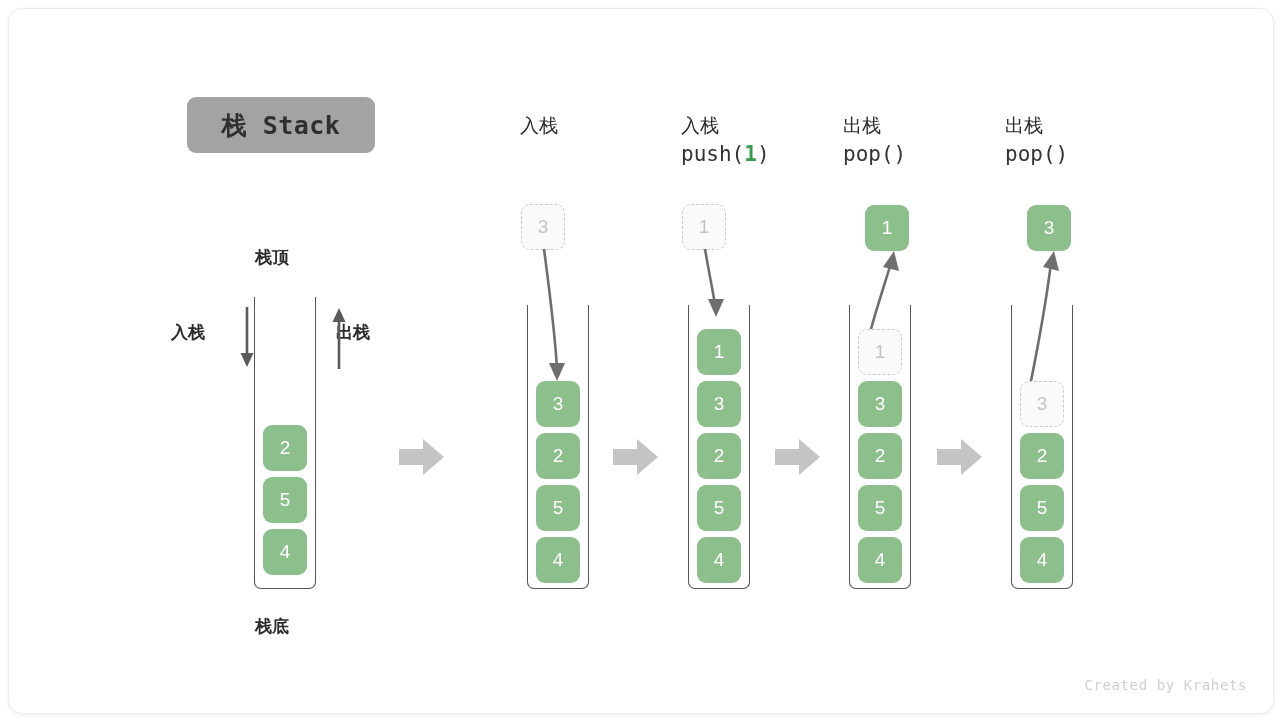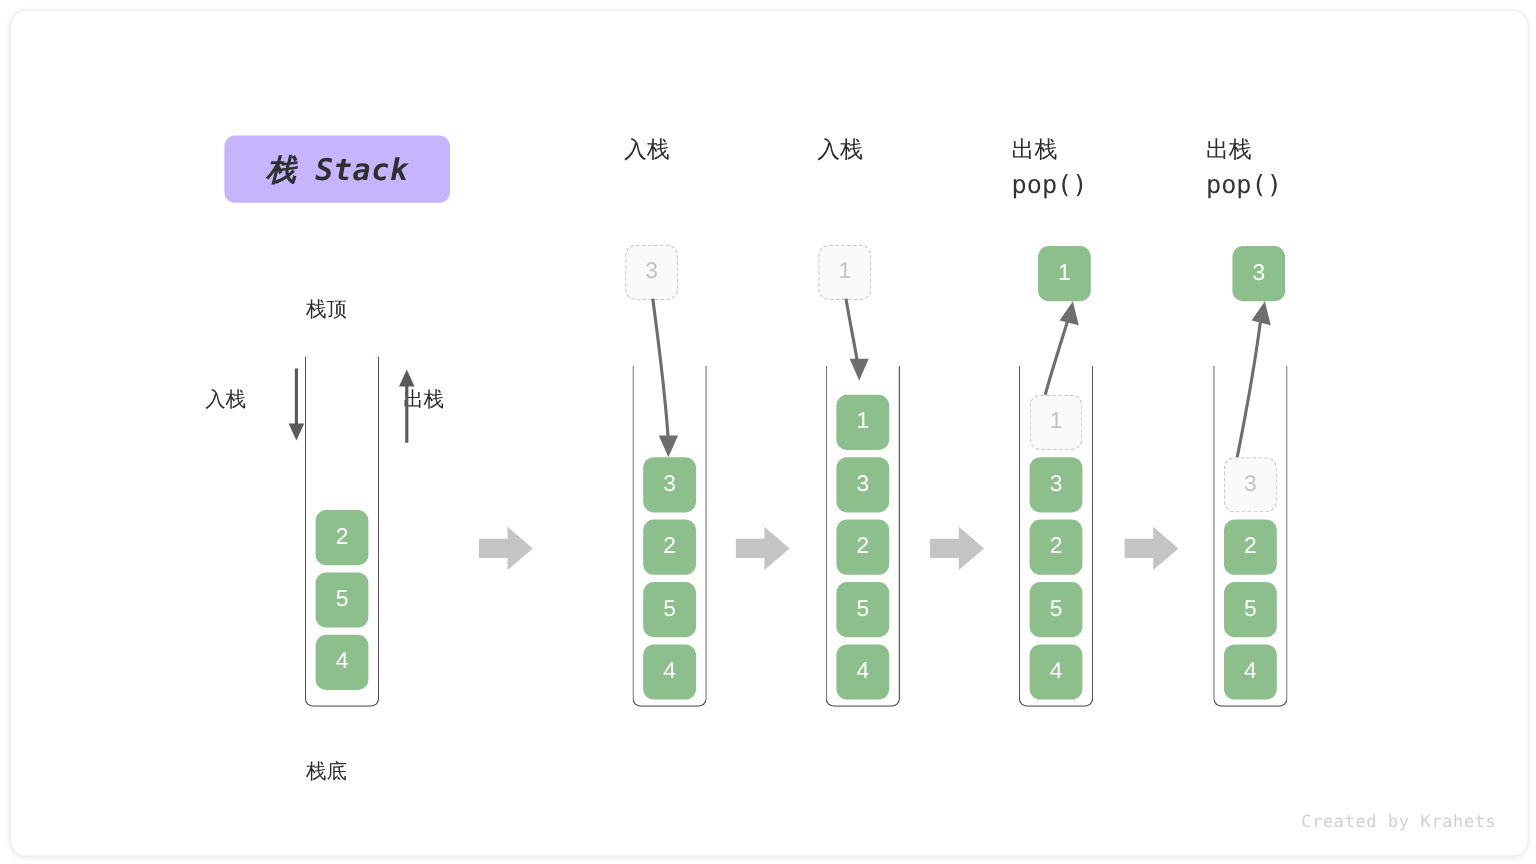--- a/index.html
+++ b/index.html
@@ -10,34 +10,34 @@
   .card{
     position:absolute;left:8px;top:8px;width:1264px;height:704px;
     background:#ffffff;border:1px solid #ececec;border-radius:14px;
     box-shadow:0 1px 4px rgba(0,0,0,.07);
     overflow:hidden;
   }
   .stage{position:absolute;left:0;top:0;width:1264px;height:704px;}
 
   
   .title-chip{
-    position:absolute;left:178px;top:104px;width:188px;height:56px;
-    background:#c4b5fd;border-radius:9px;
+    position:absolute;left:178px;top:88px;width:188px;height:56px;
+    background:#a3a3a3;border-radius:9px;
     display:flex;align-items:center;justify-content:center;
     font-family:"DejaVu Sans Mono","Liberation Mono",monospace;
-    font-size:25px;font-weight:bold;color:#2f2f2f;letter-spacing:.5px;font-style:italic;
+    font-size:25px;font-weight:bold;color:#2f2f2f;letter-spacing:.5px;
   }
 
   
   .cap{
-    position:absolute;font-size:17px;font-weight:normal;color:#2b2b2b;
+    position:absolute;font-size:17px;font-weight:bold;color:#2b2b2b;
     white-space:nowrap;
   }
   .cap-top{left:246px;top:237px;}
-  .cap-bottom{left:246px;top:606px;margin-top:16px;}
+  .cap-bottom{left:246px;top:606px;}
   .cap-push{left:162px;top:312px;}
   .cap-pop{left:327px;top:312px;}
 
   
   .thin-arrow{position:absolute;}
 
   
   .col-head{
     position:absolute;width:190px;text-align:left;
     color:#2b2b2b;line-height:1.42;
@@ -148,20 +148,21 @@
     <div class="slot filled" style="top:180px;">5</div>
     <div class="slot filled" style="top:232px;">4</div>
   </div>
 
   <svg class="block-arrow" style="left:604px;top:428px;" viewBox="0 0 46 40">
     <polygon points="0,12 24,12 24,2 45,20 24,38 24,28 0,28" fill="#c4c4c4"></polygon>
   </svg>
 
   <div class="col-head" style="left:672px;top:104px;">
     <span class="cn">入栈</span>
+    <span class="fn"><span>push(</span><span class="arg">1</span><span>)</span></span>
   </div>
 
   <div class="float-box ghost" style="left:673px;top:195px;">1</div>
 
   <svg class="motion" style="left:662px;top:238px;" width="90" height="90">
     <path d="M34,2 C38,26 42,44 44,58" stroke="#6e6e6e" stroke-width="2.6" fill="none"></path>
     <polygon points="45,70 37,52 53,52" fill="#6e6e6e"></polygon>
   </svg>
 
   <div class="stack" style="left:679px;top:296px;height:284px;">

